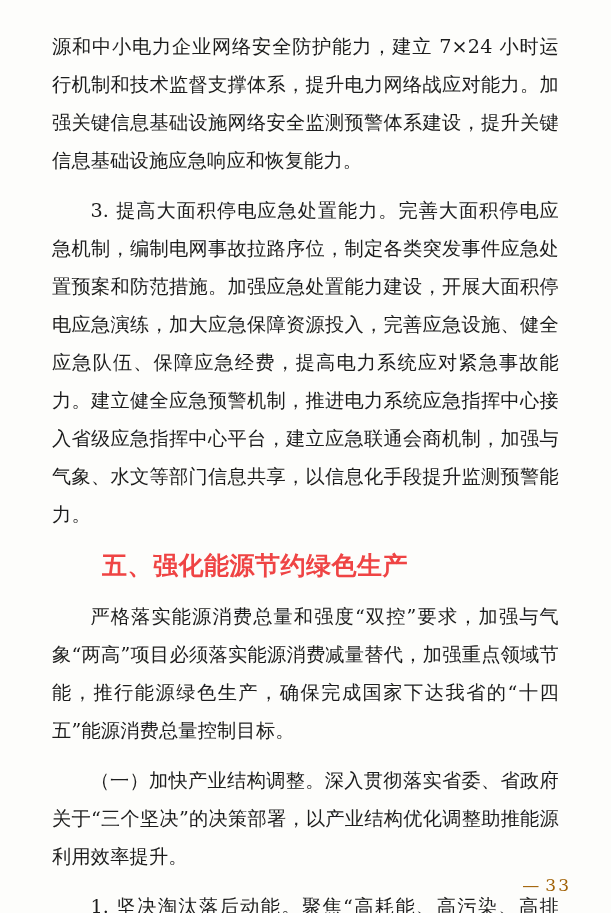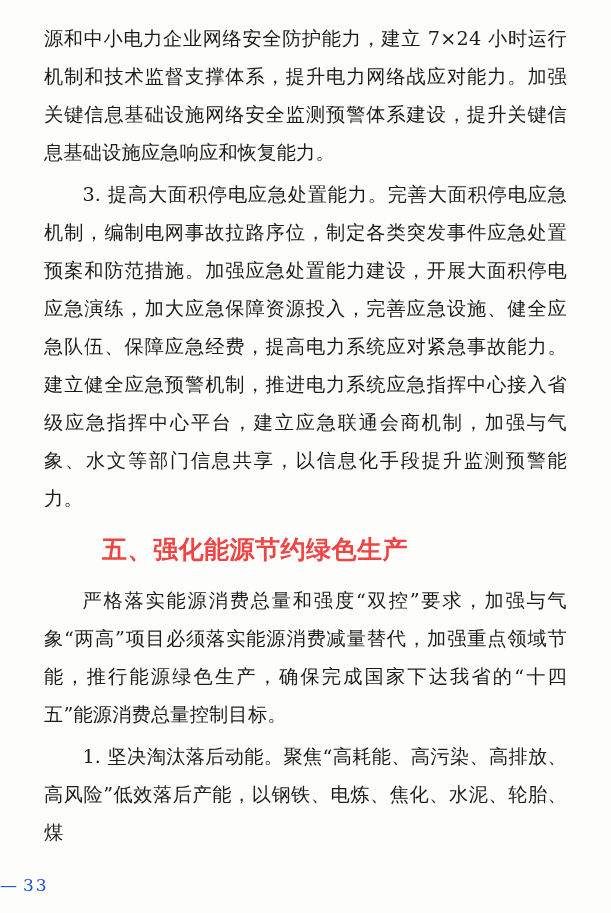--- a/index.html
+++ b/index.html
@@ -24,62 +24,63 @@
   }
   .doc-body {
     font-size: 19.2px;
     line-height: 38px;
     text-align: justify;
     text-justify: inter-ideograph;
     letter-spacing: 0.2px;
     color: #1c1c1c;
   }
   .para {
-    margin: 4px;
+    margin: 12px;
     text-indent: 2em;
   }
   .para.flush {
     text-indent: 0;
   }
   .heading {
     margin: 12px;
     text-indent: 2em;
     font-family: "DejaVu Sans", "Liberation Sans", sans-serif;
     font-weight: bold;
     font-size: 25px;
     line-height: 40px;
     letter-spacing: 0.5px;
     color: #ef4444;
   }
   .footer {
     position: absolute;
     left: 0;
     right: 40px;
     bottom: 18px;
-    text-align: left;
+    text-align: right;
     font-size: 17px;
     font-family: "DejaVu Serif", "Liberation Serif", serif;
-    color: #1d4ed8;
+    color: #a16207;
     letter-spacing: 2px;
   }
   .page-num-dash {
     letter-spacing: 0;
     margin-right: 6px;
   }
 </style>
 </head>
 <body>
 
 <div class="page">
 
   <div class="doc-body">
     <p class="para flush">源和中小电力企业网络安全防护能力，建立 7×24 小时运行机制和技术监督支撑体系，提升电力网络战应对能力。加强关键信息基础设施网络安全监测预警体系建设，提升关键信息基础设施应急响应和恢复能力。</p>
     <p class="para">3. 提高大面积停电应急处置能力。完善大面积停电应急机制，编制电网事故拉路序位，制定各类突发事件应急处置预案和防范措施。加强应急处置能力建设，开展大面积停电应急演练，加大应急保障资源投入，完善应急设施、健全应急队伍、保障应急经费，提高电力系统应对紧急事故能力。建立健全应急预警机制，推进电力系统应急指挥中心接入省级应急指挥中心平台，建立应急联通会商机制，加强与气象、水文等部门信息共享，以信息化手段提升监测预警能力。</p>
     <p class="heading">五、强化能源节约绿色生产</p>
     <p class="para">严格落实能源消费总量和强度“双控”要求，加强与气象“两高”项目必须落实能源消费减量替代，加强重点领域节能，推行能源绿色生产，确保完成国家下达我省的“十四五”能源消费总量控制目标。</p>
+    <p class="para">（一）加快产业结构调整。深入贯彻落实省委、省政府关于“三个坚决”的决策部署，以产业结构优化调整助推能源利用效率提升。</p>
     <p class="para">1. 坚决淘汰落后动能。聚焦“高耗能、高污染、高排放、高风险”低效落后产能，以钢铁、电炼、焦化、水泥、轮胎、煤</p>
   </div>
 
   <div class="footer">
     <span class="page-num-dash">—</span><span>33</span>
   </div>
 
 </div>
 
 </body></html>

